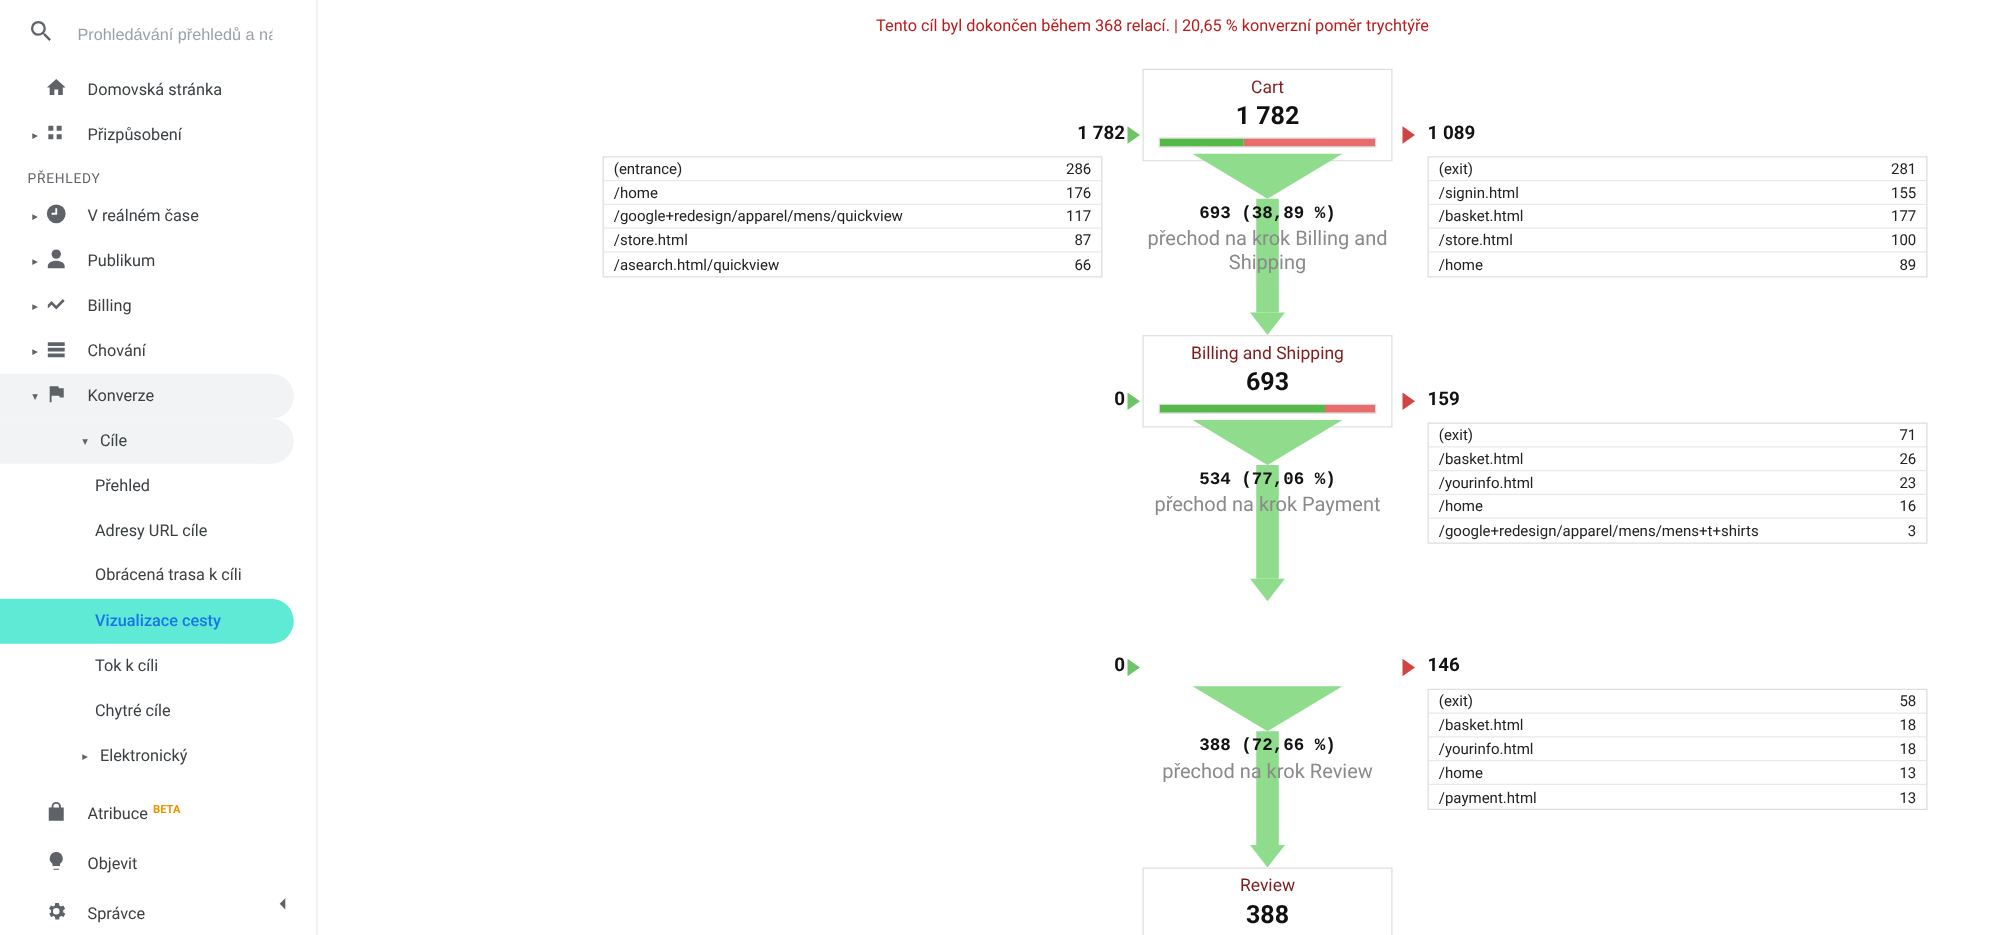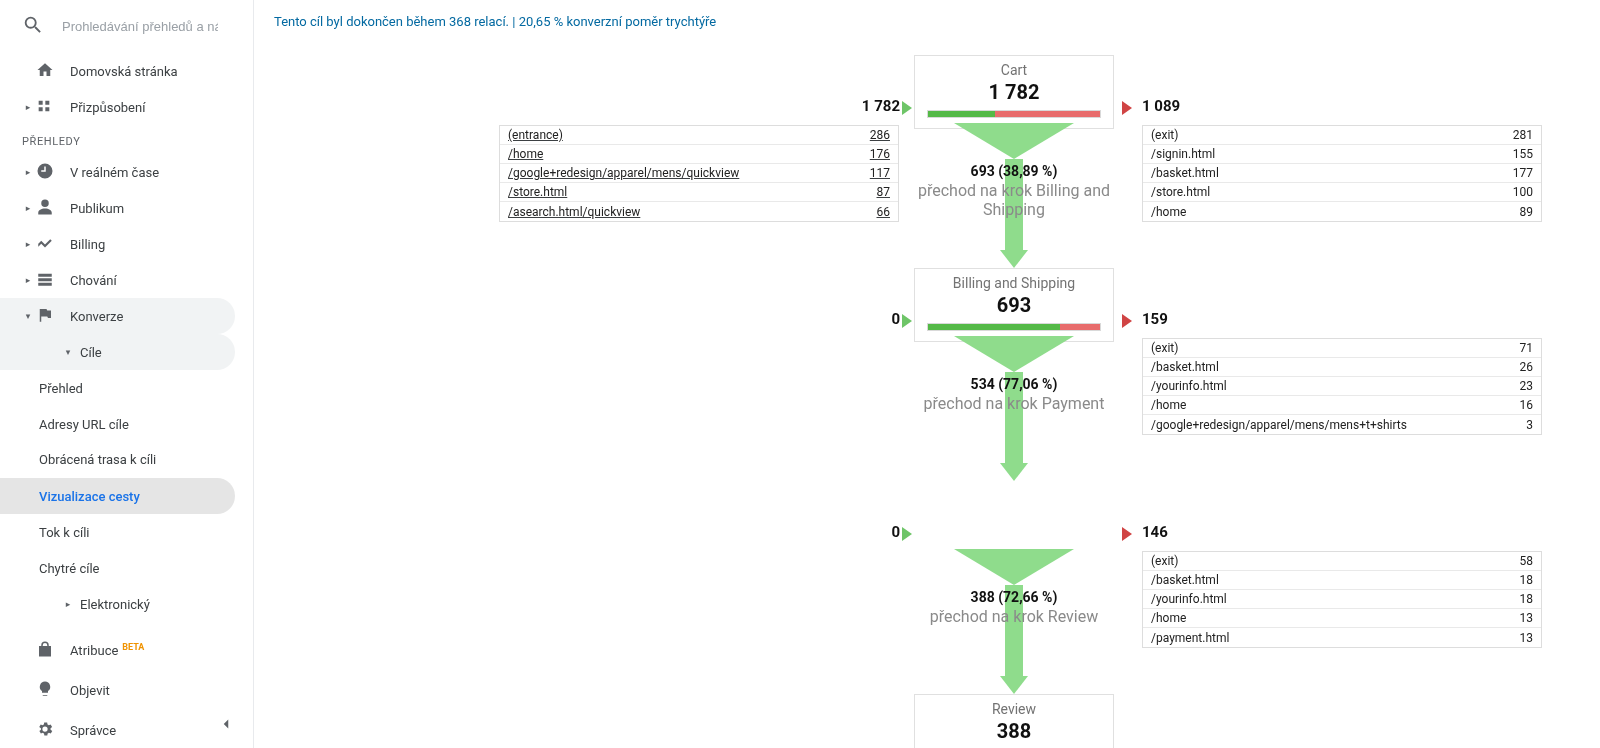--- a/index.html
+++ b/index.html
@@ -70,26 +70,26 @@
   }
   .nav-sub .tri { position:absolute; left:62px; }
   .nav-sub.arrow .lbl { margin-left: 18px; }
   .nav-sub.arrow .tri { font-size:9px; }
   .nav-sub.highlight {
     background:#f1f3f4;
     border-radius:0 22px 22px 0;
     margin-right:18px;
   }
   .nav-sub2 {
-    padding-left: 39px;
+    padding-left: 76px;
     height: 30px;
   }
   .nav-sub2.multi { height:auto; padding-top:4px; padding-bottom:4px; line-height:16px; }
   .nav-sub2.active {
-    background:#e5e5e5;
+    background:#5eead4;
     color:#1a73e8;
     border-radius:0 18px 18px 0;
     margin-right:18px;
   }
   .nav-sub2.active .lbl { color:#1a73e8; font-weight:500; }
   .beta {
     color:#f09300;
     font-size:9px;
     font-weight:700;
     margin-left:4px;
@@ -106,38 +106,39 @@
     cursor:pointer;
   }
   
   .main {
     flex: 1;
     padding: 14px 30px 0 20px;
     overflow: hidden;
   }
   .summary-line {
     font-size: 13px;
-    color:#0369a1;
+    color:#b91c1c;
     margin-bottom: 26px;
+    text-align: center;
   }
   .funnel-area {
     position: relative;
     width: 100%;
     height: 680px;
   }
   .step-box {
     position:absolute;
     left:640px;
     width:200px;
     border:1px solid #e0e0e0;
     background:#fff;
     text-align:center;
     padding:6px 4px 10px;
   }
-  .step-title { font-size:14px; color:#737373; margin-bottom:2px; }
+  .step-title { font-size:14px; color:#7f1d1d; margin-bottom:2px; }
   .step-val { font-size:20px; font-weight:700; color:#111; }
   .step-bar {
     height:8px;
     margin:6px 8px 0;
     display:flex;
     border:1px solid #d9d9d9;
   }
   .bar-g { background:#54b947; }
   .bar-r { background:#e86c6c; }
 
@@ -160,21 +161,21 @@
   .tri-r { border-left:10px solid #d04444; }
   .tri-g.in { left:628px; }
   .tri-r.out { left:848px; }
 
   .source-table, .exit-table {
     position:absolute;
     border:1px solid #ddd;
     font-size:12px;
     background:#fff;
   }
-  .source-table { left:225px; width:400px;text-decoration:underline; }
+  .source-table { left:208px; width:400px; }
   .exit-table { left:868px; width:400px; }
   .tbl-row {
     display:flex;
     justify-content:space-between;
     padding:2px 8px;
     border-bottom:1px solid #e9e9e9;
     height:19px;
     align-items:center;
   }
   .tbl-row:last-child { border-bottom:none; }
@@ -205,21 +206,21 @@
     border-right:14px solid transparent;
     border-top:18px solid #8fdc8c;
     margin:0 auto;
   }
   .trans-label {
     position:absolute;
     left:640px;
     width:200px;
     text-align:center;
   }
-  .trans-main { font-size:14px; font-weight:700; color:#111; }
+  .trans-main { font-size:14px; font-weight:700; color:#111;font-family:Liberation Mono, monospace; }
   .trans-sub { font-size:16px; color:#8a8a8a; margin-top:2px; }
 </style>
 </head>
 <body>
 
 <div class="sidebar">
   <div class="search-row">
     <span>
       <svg width="22" height="22" viewBox="0 0 24 24">
           <path d="M15.5 14h-.79l-.28-.27A6.471 6.471 0 0016 9.5 6.5 6.5 0 109.5 16a6.471 6.471 0 004.23-1.57l.27.28v.79l5 4.99L20.49 19l-4.99-5zM9.5 14A4.5 4.5 0 1114 9.5 4.5 4.5 0 019.5 14z"></path>

